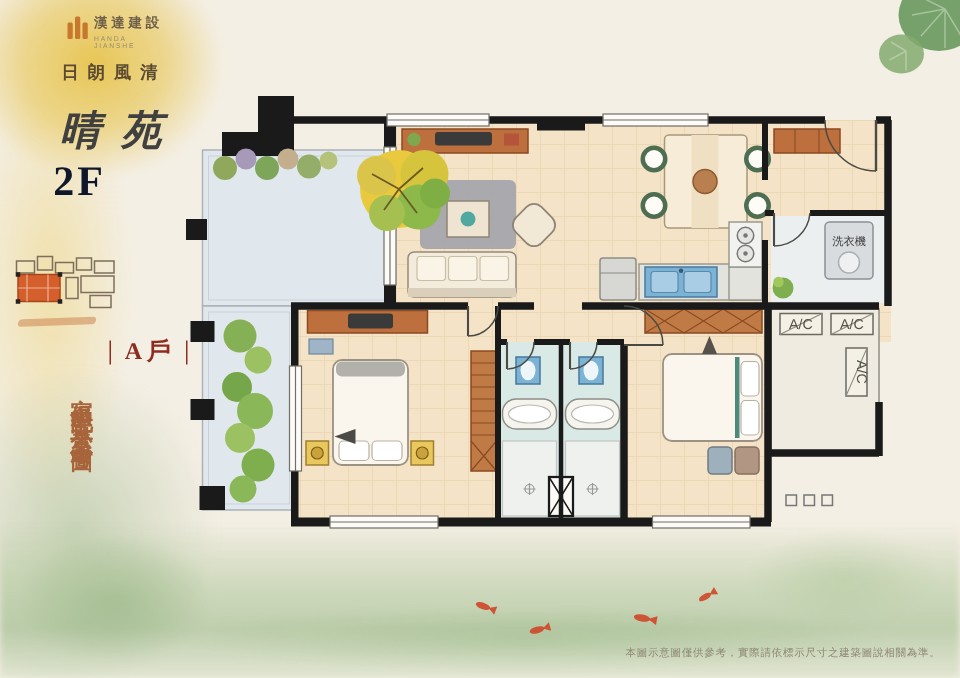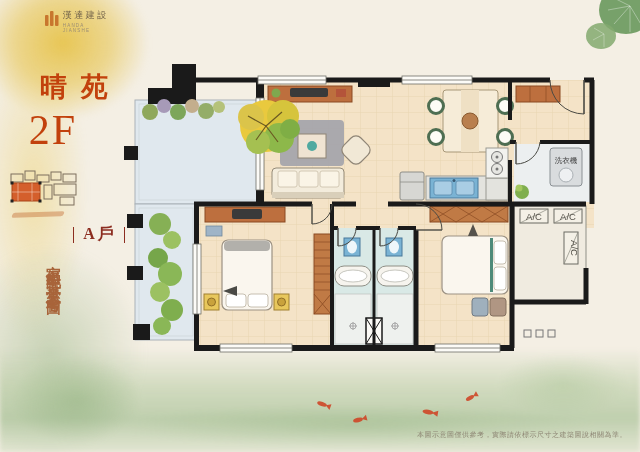--- a/index.html
+++ b/index.html
@@ -19,28 +19,28 @@
       linear-gradient(to bottom, rgba(167,194,146,0) 0%, rgba(167,194,146,.45) 38%, rgba(148,181,130,.55) 68%, rgba(196,214,180,.38) 100%),
       radial-gradient(closest-side at 12% 50%, rgba(121,158,104,.45), rgba(121,158,104,0) 85%),
       radial-gradient(closest-side at 55% 75%, rgba(138,173,118,.40), rgba(138,173,118,0) 85%),
       radial-gradient(closest-side at 88% 35%, rgba(148,183,128,.32), rgba(148,183,128,0) 85%);
     filter:blur(2px);}
   .leaf-corner{position:absolute;left:586px;top:-10px;}
   
   .sidebar{position:absolute;left:0;top:0;width:110px;height:452px;}
   .logo{position:absolute;left:44px;top:9px;display:flex;align-items:flex-start;gap:4px;}
   .logo-txt{font-family:"Liberation Sans",sans-serif;}
-  .logo-name{font-size:9px;letter-spacing:2.5px;color:#6f6049;font-weight:normal;}
+  .logo-name{font-size:9px;letter-spacing:2.5px;color:#6f6049;font-weight:bold;}
   .logo-sub{font-size:4.5px;letter-spacing:1.2px;color:#9a8d74;margin-top:1px;}
   .tagline{position:absolute;left:41px;top:39px;color:#5b4a31;font-weight:bold;
            font-size:11.5px;letter-spacing:6px;line-height:1.75;white-space:nowrap;}
   .project-name{position:absolute;left:40px;top:69px;font-size:27px;font-weight:600;
-                color:#c2410c;letter-spacing:14px;white-space:nowrap;}
+                color:#404040;letter-spacing:14px;white-space:nowrap;font-style:italic;}
   .floor-label{position:absolute;left:0;top:106px;width:106px;text-align:center;
-               font-size:42px;font-weight:normal;color:#c2410c;letter-spacing:2px;}
+               font-size:28px;font-weight:bold;color:#0f172a;letter-spacing:2px;}
   .keyplan{position:absolute;left:8px;top:169px;}
   .sketch-underline{position:absolute;left:12px;top:212px;width:52px;height:5px;border-radius:3px;
                     background:rgba(197,112,58,.45);transform:rotate(-2deg) skewX(-18deg);}
   .unit-row{position:absolute;left:0;top:224px;width:106px;display:flex;align-items:center;justify-content:center;padding-left:46px;}
   .unit-bar{width:1.5px;height:16px;background:#8c2d20;}
   .unit-label{font-size:16px;font-weight:bold;color:#8c2d20;letter-spacing:3px;margin:0 7px 0 9px;}
   .caption-wrap{position:absolute;left:0;top:253px;width:106px;display:flex;justify-content:center;}
   .caption{writing-mode:vertical-rl;text-orientation:upright;font-size:15px;color:#a8643a;
            letter-spacing:4.5px;font-weight:600;}
   
@@ -76,20 +76,21 @@
         <rect x="6" y="2" width="3.5" height="15" rx="1" fill="#c8772e"></rect>
         <rect x="11" y="6" width="3.5" height="11" rx="1" fill="#c8772e"></rect>
       </svg>
       <div class="logo-txt">
         <div class="logo-name">漢達建設</div>
         <div class="logo-sub">HANDA JIANSHE</div>
       </div>
     </div>
 
     <div class="tagline">
+      <div>日朗風清</div>
     </div>
 
     <div class="project-name">晴苑</div>
 
     <div class="floor-label">2F</div>
 
     <svg class="keyplan" width="72" height="40" viewBox="0 0 72 40">
       <g fill="none" stroke="#7d6f5c" stroke-width="1">
         <rect x="3" y="5" width="12" height="8"></rect>
         <rect x="17" y="2" width="10" height="9"></rect>

